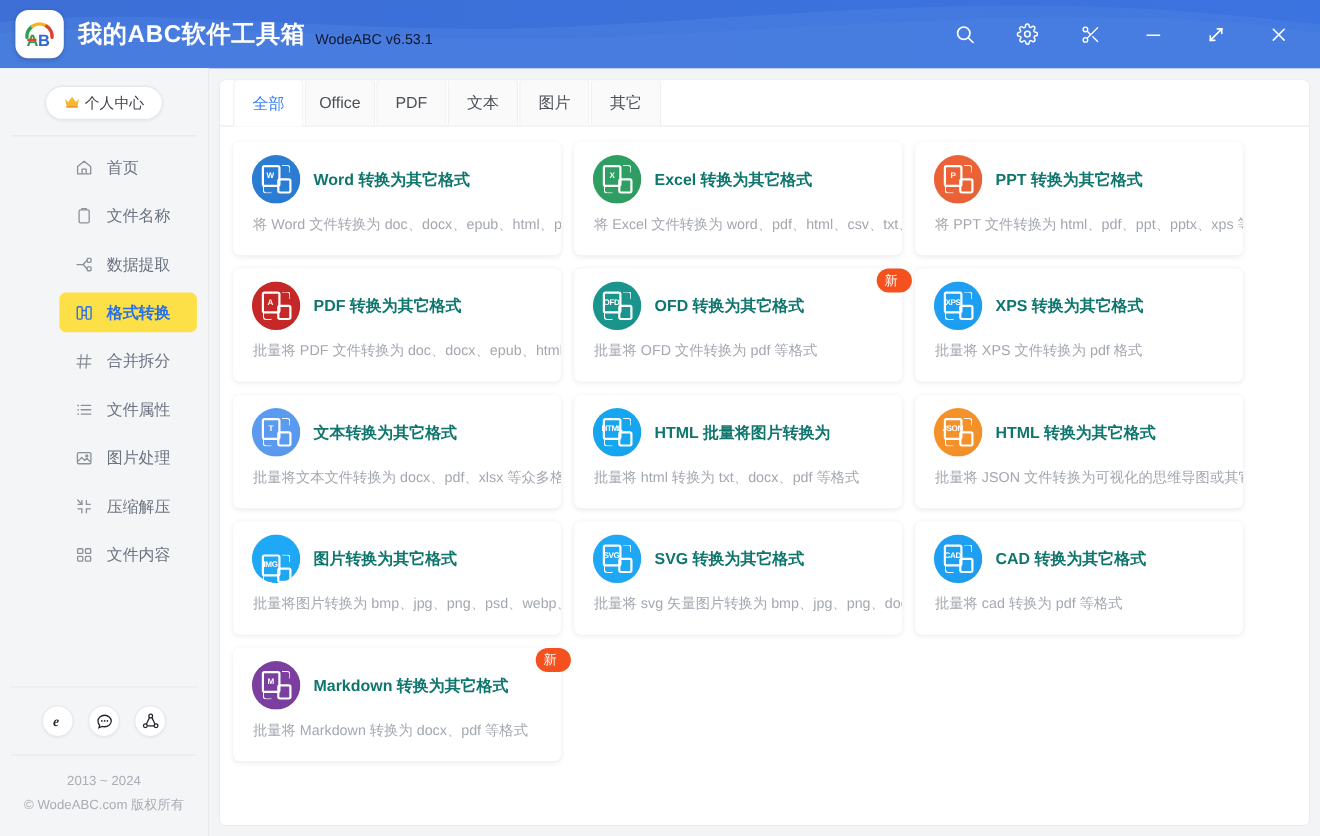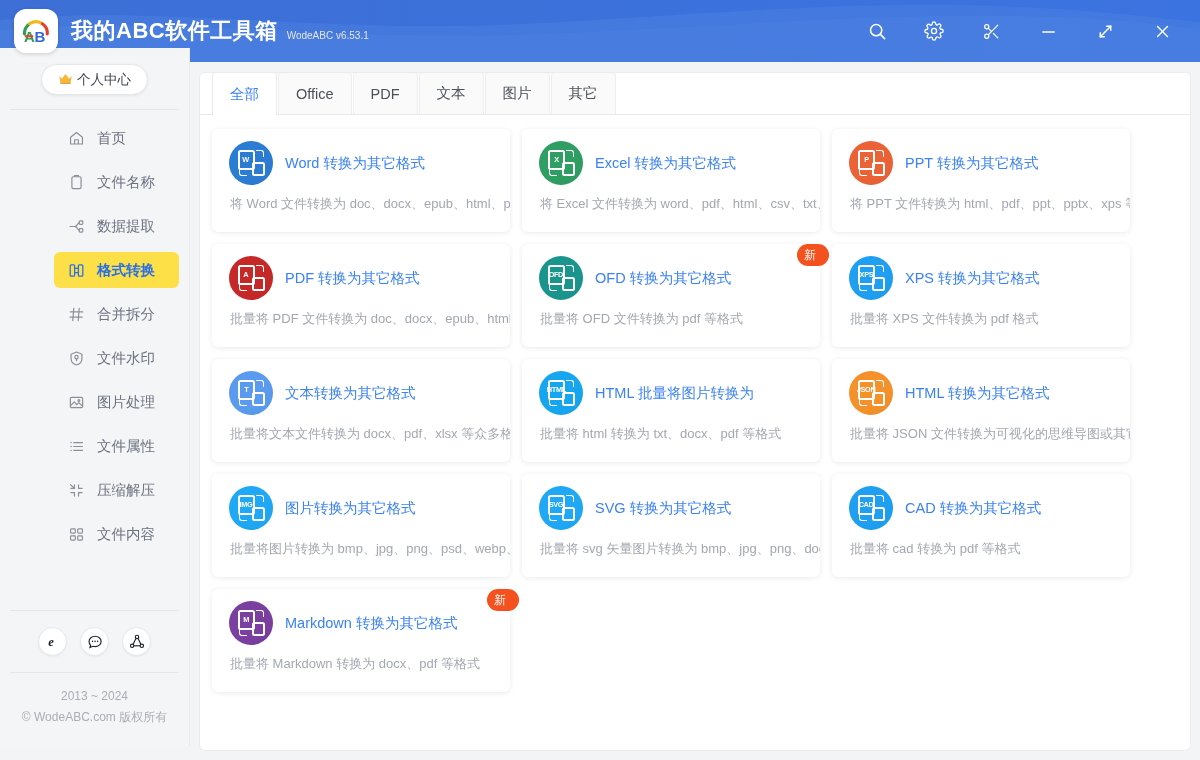--- a/index.html
+++ b/index.html
@@ -36,34 +36,34 @@
     flex: 0 0 auto;
   }
   .app-title {
     margin-left: 13px;
     font-size: 22px; font-weight: 700; color: #ffffff;
     letter-spacing: .5px;
     white-space: nowrap;
   }
   .app-version {
     margin-left: 9px; margin-top: 8px;
-    font-size: 10px; color: #e5e5e5; white-space: nowrap;
+    font-size: 13px; color: #0f172a; white-space: nowrap;
   }
   .header-spacer { flex: 1 1 auto; }
   .hdr-btn {
     width: 48px; height: 62px;
     display: flex; align-items: center; justify-content: center;
     cursor: pointer;
   }
   .hdr-btn svg { display: block; }
   .hdr-gap { width: 9px; height: 1px; }
 
   
   .sidebar {
-    position: absolute; top: 48px; left: 0;
+    position: absolute; top: 62px; left: 0;
     width: 190px; height: 698px;
     background: #f4f5f7;
     border-right: 1px solid #e8e9ec;
     display: flex; flex-direction: column;
   }
   .vip-wrap { padding: 16px 0 14px 0; display: flex; justify-content: center; }
   .vip-btn {
     display: inline-flex; align-items: center; gap: 4px;
     height: 31px; padding: 0 16px;
     border-radius: 16px; background: #ffffff;
@@ -124,21 +124,21 @@
     overflow: hidden;
   }
 
   .tabs {
     display: flex; align-items: flex-end;
     height: 42px; padding-left: 12px;
     border-bottom: 1px solid #e9eaee;
     background: #fff;
   }
   .tab {
-    height: 42px; min-width: 64px; padding: 0 17px;
+    height: 42px; min-width: 64px; padding: 0 3px;
     display: flex; align-items: center; justify-content: center;
     font-size: 14.5px; color: #4c5158;
     background: #fafafb;
     border: 1px solid #eceef1; border-bottom: none;
     border-radius: 4px 4px 0 0;
     margin-right: 1px;
     cursor: pointer; white-space: nowrap;
   }
   .tab.active {
     background: #ffffff; color: #3b82f6;
@@ -162,21 +162,21 @@
     overflow: hidden;
   }
   .card-head { display: flex; align-items: center; padding: 12px 0 0 17px; }
   .card-icon {
     width: 44px; height: 44px; border-radius: 50%;
     display: flex; align-items: center; justify-content: center;
     flex: 0 0 auto;
   }
   .card-title {
     margin-left: 12px;
-    font-size: 14.5px; font-weight: 400; color: #3b82f6;
+    font-size: 14.5px; font-weight: 700; color: #0f766e;
     white-space: nowrap;
   }
   .card-desc {
     margin-top: 10px; padding: 0 6px 0 18px;
     font-size: 13px; color: #a3a8b0;
     white-space: nowrap; overflow: hidden;
   }
   .badge-new {
     position: absolute; top: 0px; right: -9px;
     background: #f4511e; color: #fff;
@@ -366,54 +366,44 @@
           <svg width="17" height="17" viewBox="0 0 20 20" fill="none" stroke="currentColor" stroke-width="1.4" stroke-linecap="round">
             <line x1="6.8" y1="2.8" x2="5.6" y2="17.2"></line>
               <line x1="13.2" y1="2.8" x2="12" y2="17.2"></line>
             <line x1="2.8" y1="7" x2="17.2" y2="7"></line>
               <line x1="2.4" y1="13" x2="16.8" y2="13"></line>
           </svg>
         </span>
         <span>合并拆分</span>
       </div>
 
-      <div class="nav-item">
-        <span class="nav-ico">
-          <svg width="17" height="17" viewBox="0 0 20 20" fill="none" stroke="currentColor" stroke-width="1.4" stroke-linejoin="round">
-            <path d="M10 2.4 L16.4 5 V10 C16.4 14 13.4 16.6 10 17.6 C6.6 16.6 3.6 14 3.6 10 V5 Z"></path>
-            <circle cx="10" cy="8.4" r="2"></circle>
-            <line x1="10" y1="10.4" x2="10" y2="12.6" stroke-linecap="round"></line>
-          </svg>
-        </span>
-        <span>文件水印</span>
-      </div>
-
-      <div class="nav-item">
-        <span class="nav-ico">
-          <svg width="17" height="17" viewBox="0 0 20 20" fill="none" stroke="currentColor" stroke-width="1.4" stroke-linejoin="round">
-            <rect x="2.8" y="4" width="14.4" height="12" rx="1.4"></rect>
-            <path d="M3.4 13.4 L7.4 9.2 L10.4 12.4 L12.8 10.2 L16.6 14"></path>
-            <circle cx="12.8" cy="7.6" r="1.1"></circle>
-          </svg>
-        </span>
-        <span>图片处理</span>
-      </div>
 
       <div class="nav-item">
         <span class="nav-ico">
           <svg width="17" height="17" viewBox="0 0 20 20" fill="none" stroke="currentColor" stroke-width="1.4" stroke-linecap="round">
             <circle cx="3.6" cy="5.4" r=".9" fill="currentColor" stroke="none"></circle>
             <circle cx="3.6" cy="10" r=".9" fill="currentColor" stroke="none"></circle>
             <circle cx="3.6" cy="14.6" r=".9" fill="currentColor" stroke="none"></circle>
             <line x1="6.8" y1="5.4" x2="17" y2="5.4"></line>
               <line x1="6.8" y1="10" x2="17" y2="10"></line>
               <line x1="6.8" y1="14.6" x2="17" y2="14.6"></line>
           </svg>
         </span>
         <span>文件属性</span>
+      </div>
+
+      <div class="nav-item">
+        <span class="nav-ico">
+          <svg width="17" height="17" viewBox="0 0 20 20" fill="none" stroke="currentColor" stroke-width="1.4" stroke-linejoin="round">
+            <rect x="2.8" y="4" width="14.4" height="12" rx="1.4"></rect>
+            <path d="M3.4 13.4 L7.4 9.2 L10.4 12.4 L12.8 10.2 L16.6 14"></path>
+            <circle cx="12.8" cy="7.6" r="1.1"></circle>
+          </svg>
+        </span>
+        <span>图片处理</span>
       </div>
 
       <div class="nav-item">
         <span class="nav-ico">
           <svg width="17" height="17" viewBox="0 0 20 20" fill="none" stroke="currentColor" stroke-width="1.4" stroke-linecap="round">
             <path d="M3 3 L7.6 7.6"></path>
               <path d="M3 7.6 L3 3 L7.6 3" opacity=".0"></path>
             <polyline points="7.6,3.4 7.6,7.6 3.4,7.6"></polyline>
             <polyline points="12.4,3.4 12.4,7.6 16.6,7.6"></polyline>
             <polyline points="7.6,16.6 7.6,12.4 3.4,12.4"></polyline>
@@ -643,21 +633,21 @@
                   </div>
                 </div>
                 <div class="card-title">HTML 转换为其它格式</div>
               </div>
               <div class="card-desc">批量将 JSON 文件转换为可视化的思维导图或其它格</div>
             </div>
           </div>
           <div class="card-wrap">
             <div class="card">
               <div class="card-head">
-                <div class="card-icon" style="background: radial-gradient(circle at 32% 28%, rgb(31, 168, 245) 0%, rgb(31, 168, 245) 55%, rgba(0, 0, 0, 0.1) 160%), rgb(31, 168, 245);">
+                <div class="card-icon" style="background: radial-gradient(circle at 32% 28%, rgb(31, 168, 245) 0%, rgb(31, 168, 245) 55%, rgba(0, 0, 0, 0.1) 160%), rgb(31, 168, 245); align-items: flex-end;">
                   <div class="docpair">
                     <div class="front">
                       <span>IMG</span>
                     </div>
                     <div class="back"></div>
                     <div class="arrow-tr"></div>
                     <div class="arrow-bl"></div>
                   </div>
                 </div>
                 <div class="card-title">图片转换为其它格式</div>

